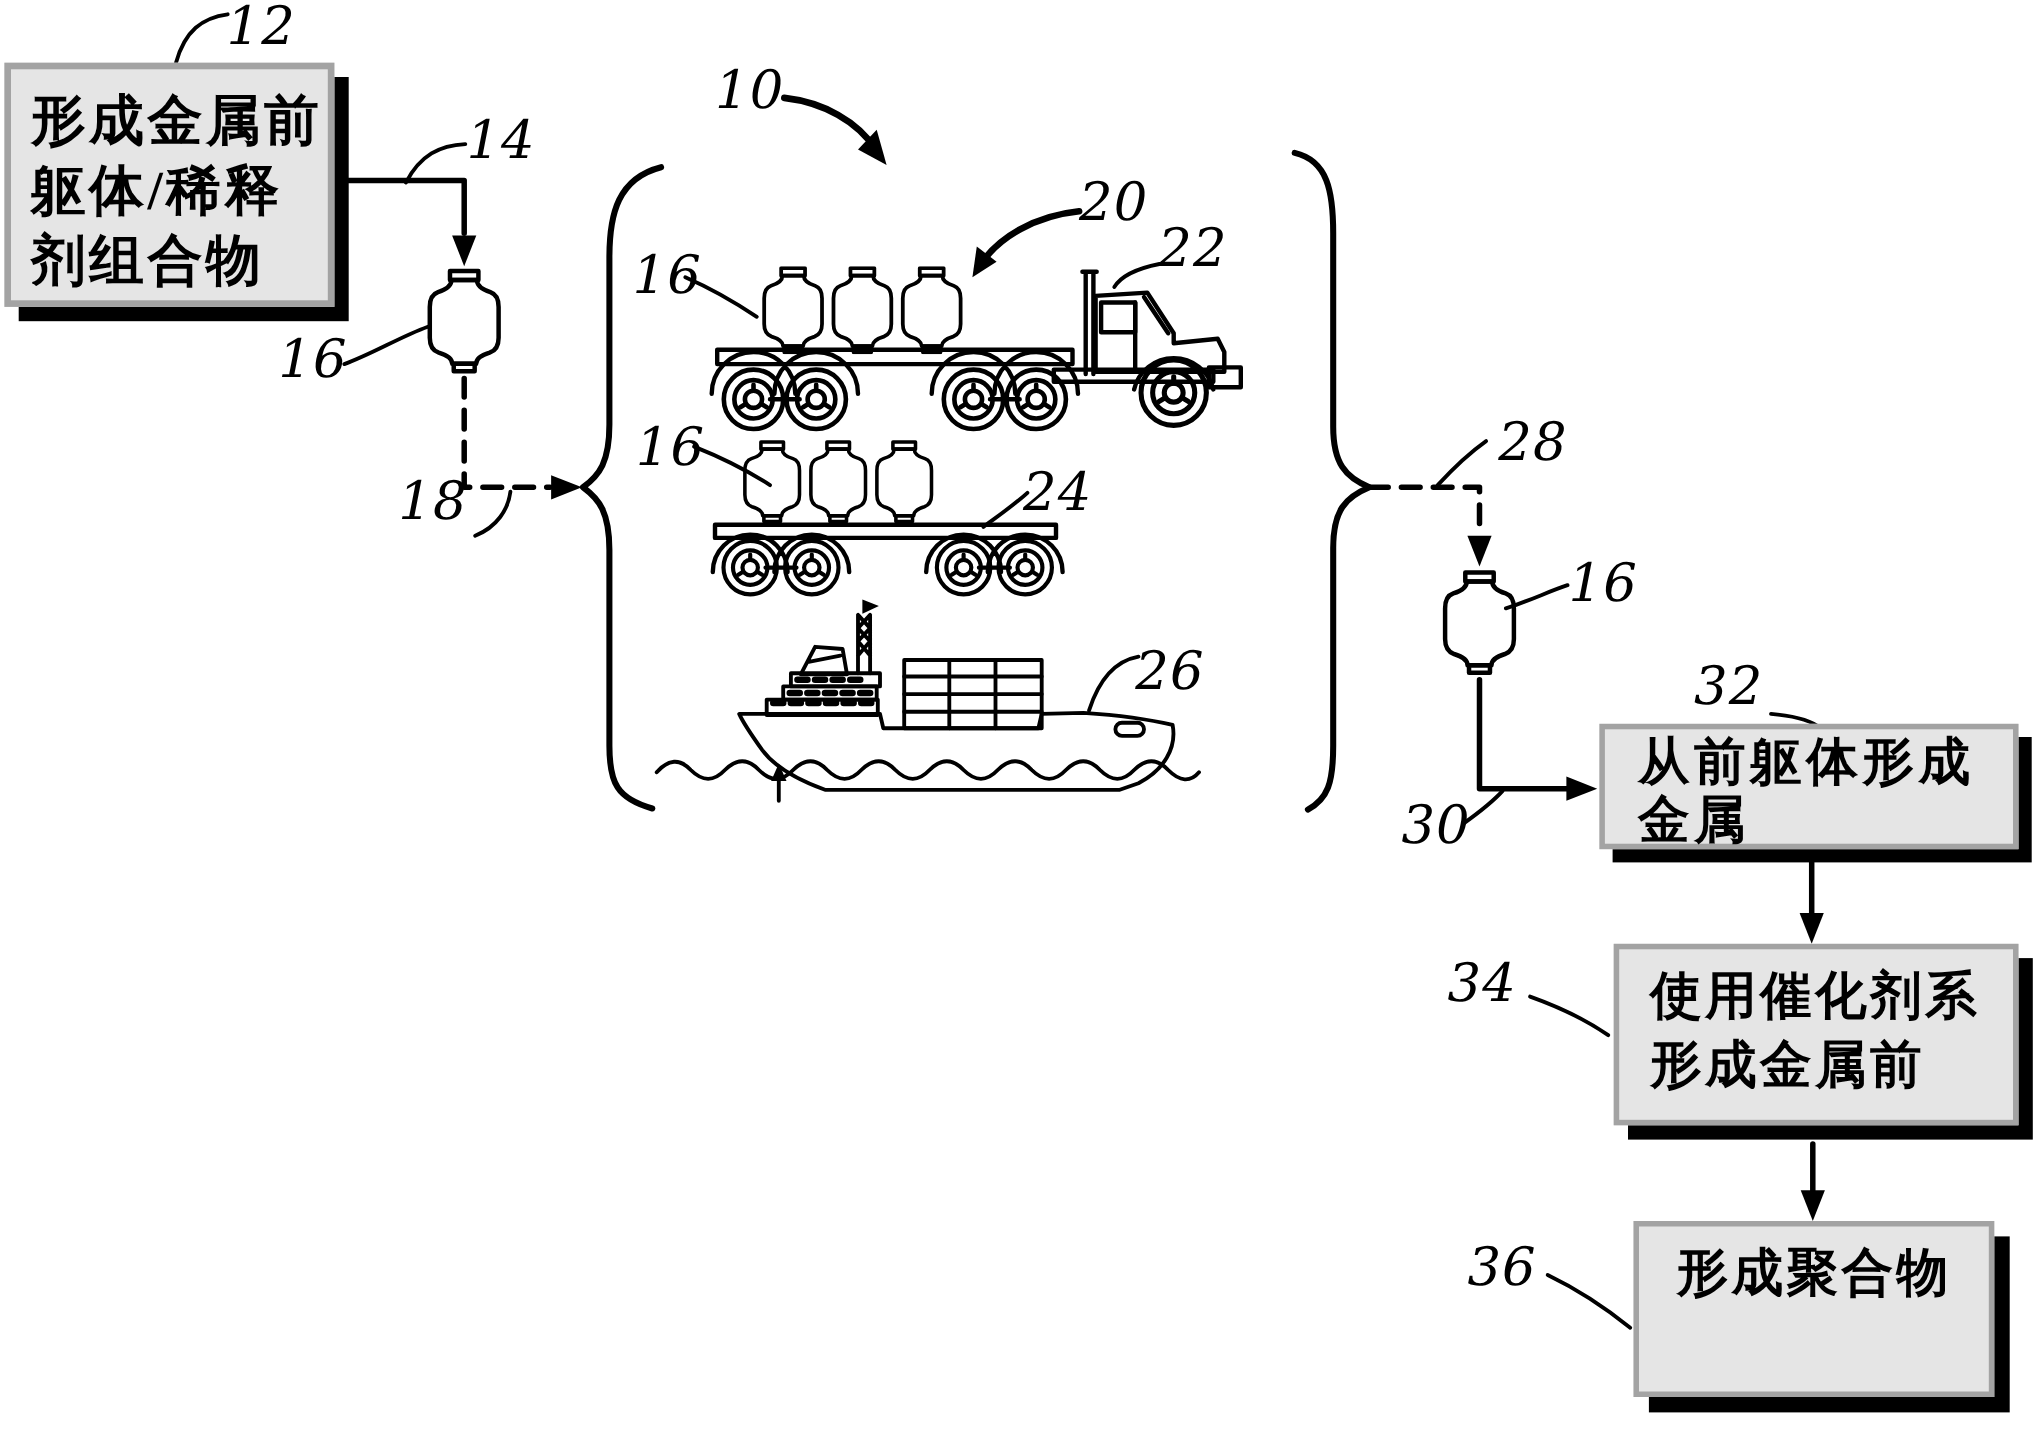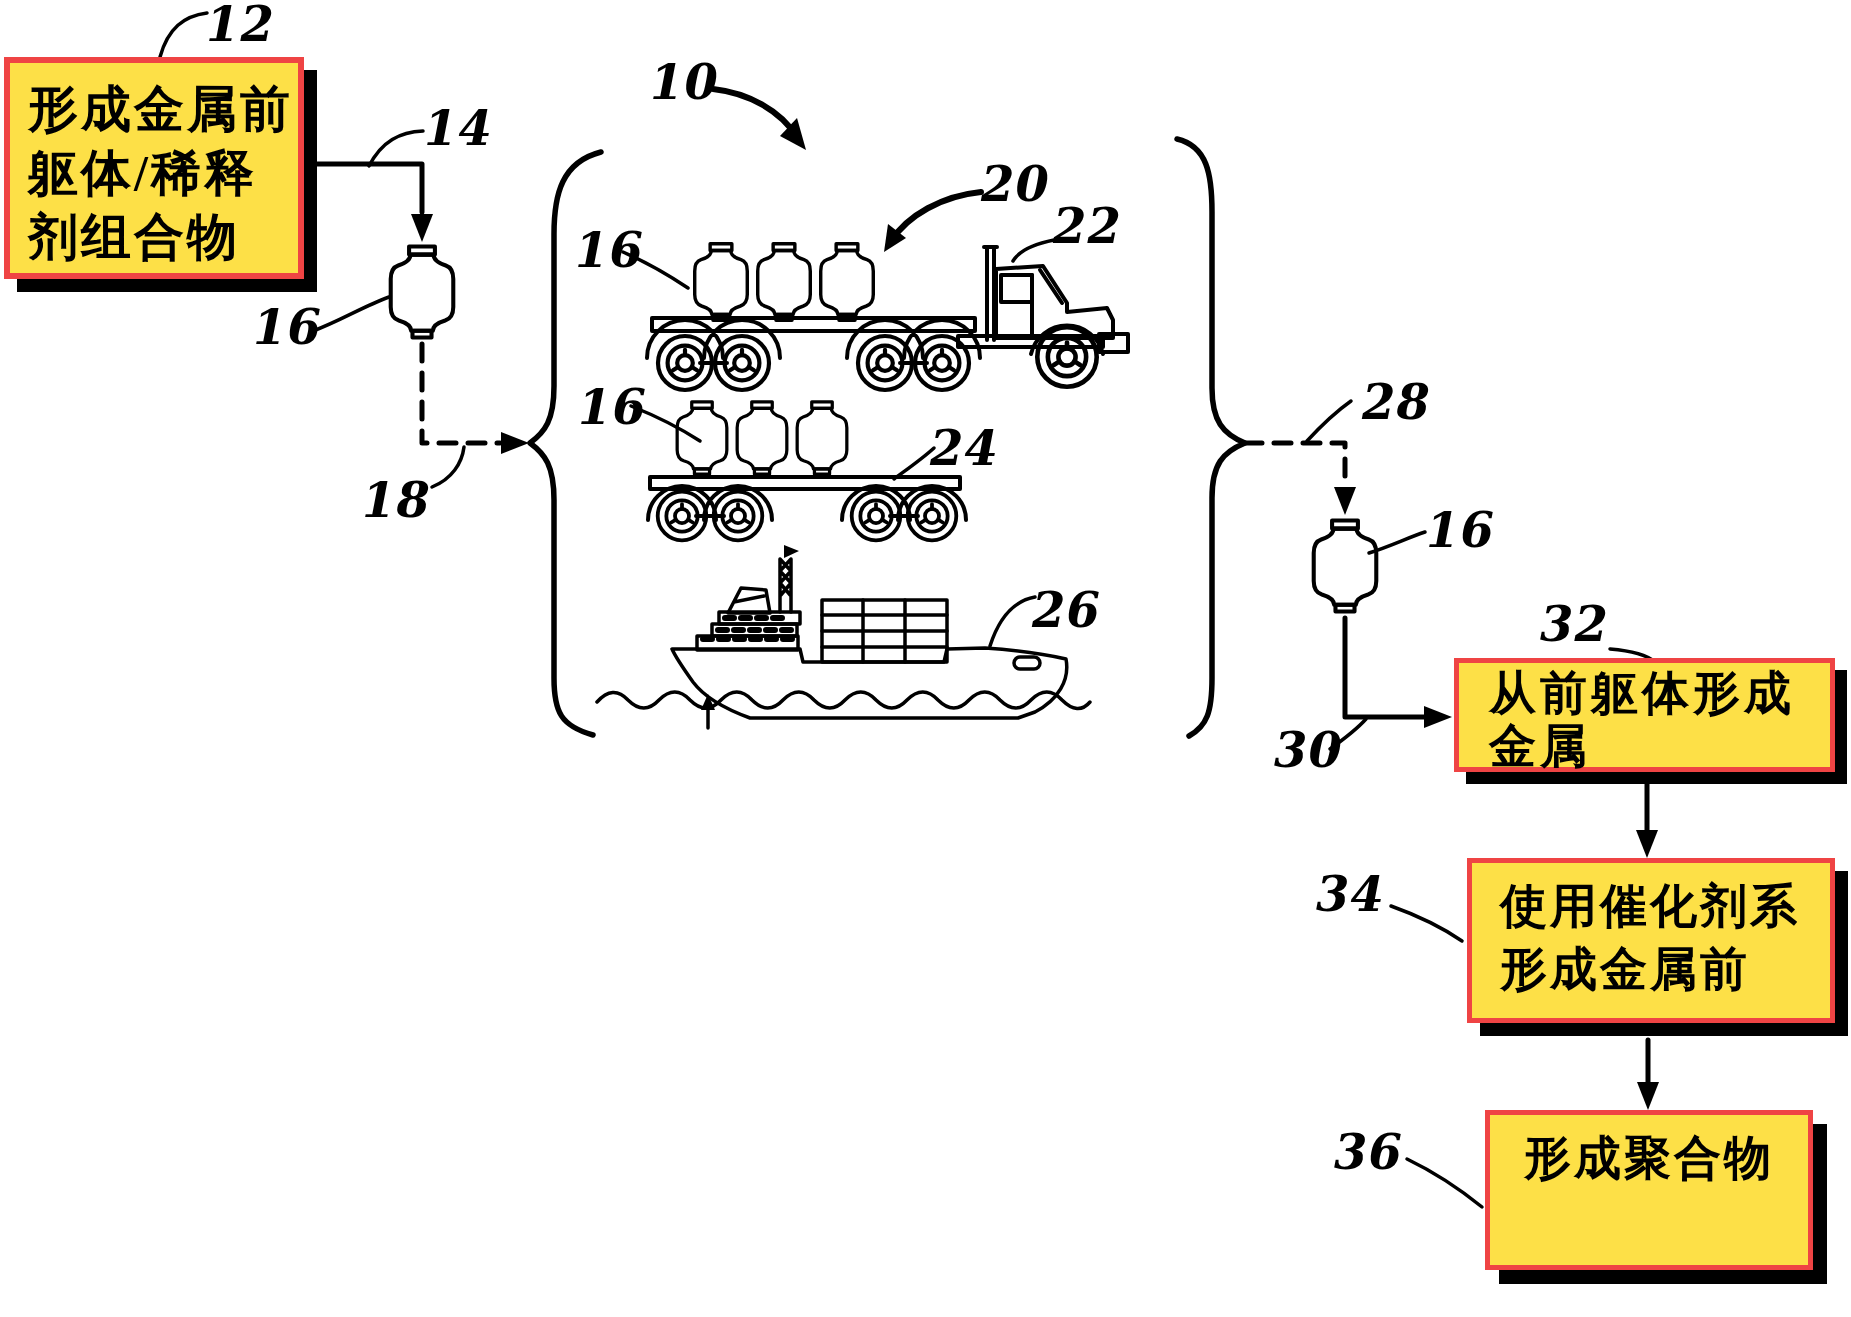--- a/index.html
+++ b/index.html
@@ -1,30 +1,30 @@
 <!DOCTYPE html>
 <html><head>
 <meta charset="utf-8">
 <style>
   html,body{margin:0;padding:0;background:#fff;}
   .canvas{position:relative;width:1851px;height:1317px;background:#fff;overflow:hidden;
           font-family:"Liberation Serif",serif;color:#000;}
   .canvas svg{position:absolute;left:0;top:0;}
-  .pbox{position:absolute;box-sizing:border-box;border:6px solid #ef4444;background:#fde047;
+  .pbox{position:absolute;box-sizing:border-box;border:6px solid #a3a3a3;background:#e5e5e5;
         box-shadow:13px 13px 0 0 #000;font-weight:600;}
   .pbox .ln{white-space:nowrap;display:block;}
   #box12{left:4px;top:57px;width:300px;height:222px;padding:14px 0 0 18px;
          font-size:50px;line-height:64px;letter-spacing:3px;}
   #box32{left:1454px;top:658px;width:381px;height:114px;border-width:5px;padding:4px 0 0 30px;
          font-size:47px;line-height:53px;letter-spacing:4px;box-shadow:12px 12px 0 0 #000;}
   #box34{left:1467px;top:858px;width:368px;height:165px;border-width:5px;padding:12px 0 0 28px;
          font-size:47px;line-height:63px;letter-spacing:3px;}
   #box36{left:1485px;top:1110px;width:328px;height:160px;border-width:5px;padding:12px 0 0 34px;
          font-size:47px;line-height:63px;letter-spacing:3px;box-shadow:14px 14px 0 0 #000;}
-  .ref{position:absolute;font-family:"DejaVu Serif",serif;font-style:italic;font-weight:700;
+  .ref{position:absolute;font-family:"DejaVu Serif",serif;font-style:italic;font-weight:400;
        font-size:48px;line-height:48px;letter-spacing:1px;text-align:center;}
 </style>
 </head>
 <body>
 
 <div class="canvas">
 
   <svg width="1851" height="1317" viewBox="0 0 1851 1317" fill="none" stroke="#000" stroke-linecap="round" stroke-linejoin="round">
     <defs>
       <symbol id="tote" viewBox="0 0 100 140">
@@ -158,21 +158,21 @@
     <span class="ln">形成聚合物</span>
   </div>
 
   <div class="ref" style="left:650px;top:58px;">10</div>
   <div class="ref" style="left:206px;top:0px;">12</div>
   <div class="ref" style="left:424px;top:104px;">14</div>
   <div class="ref" style="left:253px;top:303px;">16</div>
   <div class="ref" style="left:575px;top:226px;">16</div>
   <div class="ref" style="left:578px;top:383px;">16</div>
   <div class="ref" style="left:1426px;top:506px;">16</div>
-  <div class="ref" style="left:362px;top:476px;">18</div>
+  <div class="ref" style="left:362px;top:432px;">18</div>
   <div class="ref" style="left:981px;top:160px;">20</div>
   <div class="ref" style="left:1053px;top:202px;">22</div>
   <div class="ref" style="left:930px;top:424px;">24</div>
   <div class="ref" style="left:1032px;top:586px;">26</div>
   <div class="ref" style="left:1350px;top:378px;margin-left:12px;">28</div>
   <div class="ref" style="left:1274px;top:726px;">30</div>
   <div class="ref" style="left:1540px;top:600px;">32</div>
   <div class="ref" style="left:1316px;top:870px;">34</div>
   <div class="ref" style="left:1334px;top:1128px;">36</div>
 

